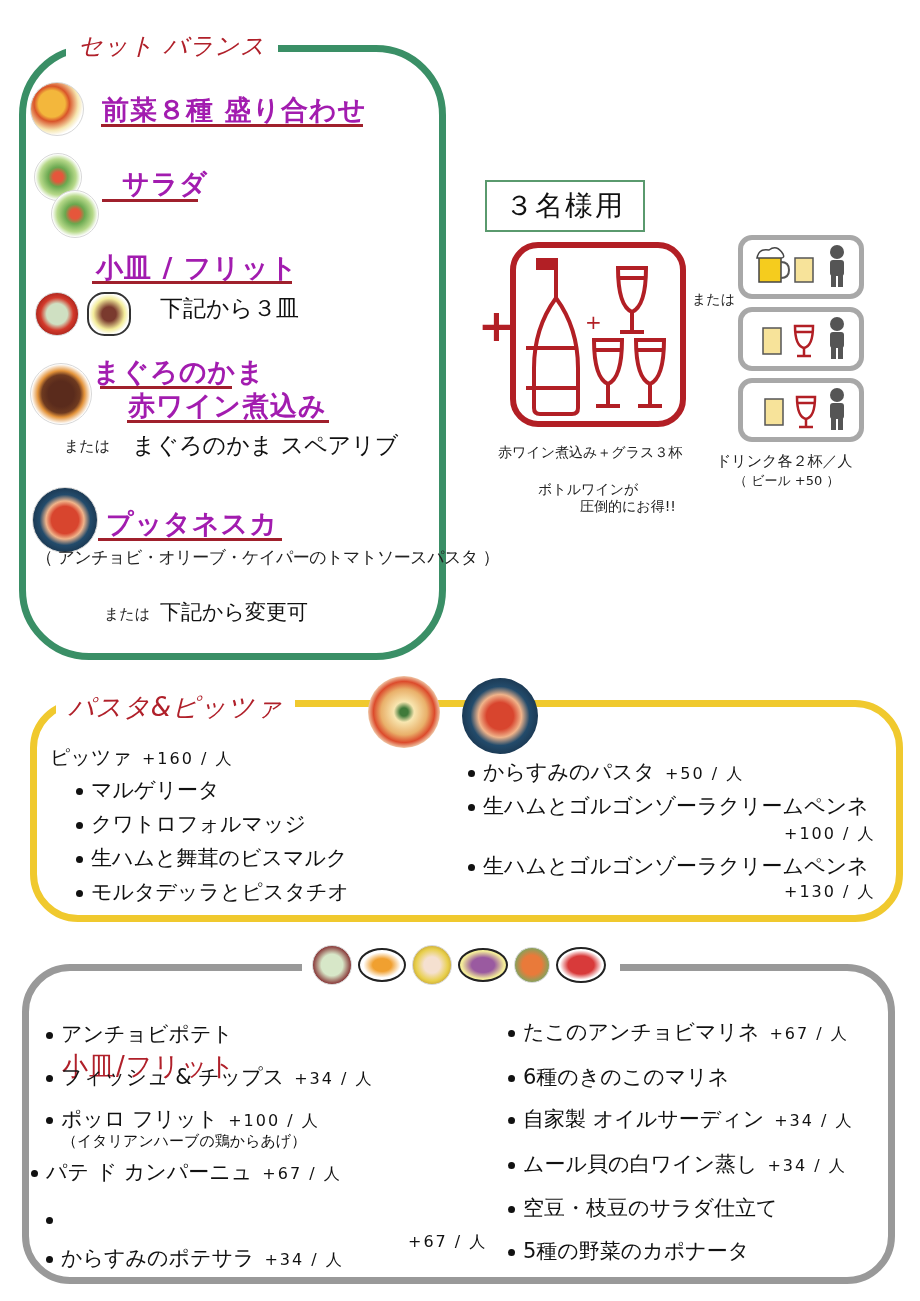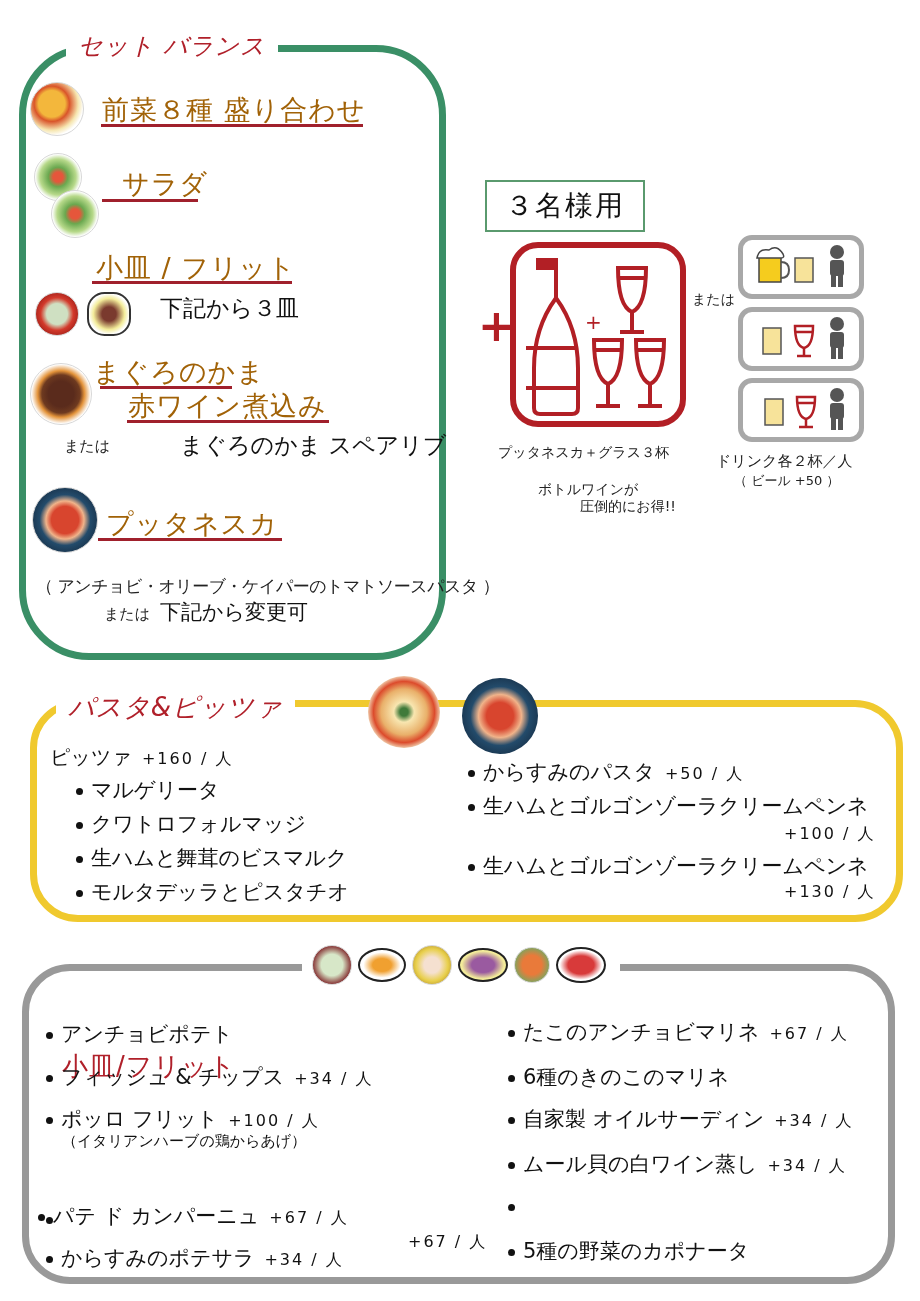--- a/index.html
+++ b/index.html
@@ -12,21 +12,21 @@
   .box-green {
     position: absolute; left: 19px; top: 45px; width: 427px; height: 615px;
     border: 7px solid #3a8f66; border-radius: 70px;
   }
   .box-title {
     position: absolute; background: #fff; padding: 0 12px;
     color: #b0202a; font-size: 24px; letter-spacing: 1px; white-space: nowrap;
     font-style: italic;
   }
   .item-head {
-    position: absolute; font-size: 27px; font-weight: normal; color: #a16207;
+    position: absolute; font-size: 27px; font-weight: bold; color: #a21caf;
     white-space: nowrap; letter-spacing: 1px;
   }
   .underline { position: absolute; height: 3px; background: #a0202c; }
   .small-note { position: absolute; font-size: 16px; color: #222; white-space: nowrap; }
   .mid-text { position: absolute; font-size: 23px; font-weight: bold; color: #111; white-space: nowrap; }
   .dish { position: absolute; border-radius: 50%; border: 1px solid #d8d8d8; overflow: hidden; }
 
   
   .persons-box {
     position: absolute; left: 485px; top: 180px; width: 160px; height: 52px;
@@ -79,26 +79,26 @@
   <div class="dish" style="left:35px; top:292px; width:44px; height:44px; background: radial-gradient(circle, #cfe0c2 0 35%, #d33a2c 55%, #a8231b 75%);"></div>
   <div class="dish" style="left:87px; top:292px; width:44px; height:44px; border-radius:40%; background: radial-gradient(ellipse, #7a3a2e 0 25%, #f3ec9a 55%, #fff 72%); border:2px solid #333;"></div>
   <div class="mid-text" style="left:160px; top:293px; font-weight:normal;">下記から３皿</div>
 
   <div class="dish" style="left:30px; top:363px; width:62px; height:62px; background: radial-gradient(circle, #5a2b1c 0 30%, #6e3a20 45%, #e3933a 55%, #fff 70%);"></div>
   <div class="item-head" style="left:93px; top:354px;">まぐろのかま</div>
   <div class="underline" style="left:100px; top:386px; width:132px;"></div>
   <div class="item-head" style="left:128px; top:388px;">赤ワイン煮込み</div>
   <div class="underline" style="left:127px; top:420px; width:202px;"></div>
   <div class="small-note" style="left:64px; top:437px; font-size:15px;">または</div>
-  <div class="mid-text" style="left:132px; top:430px; font-weight:normal;margin-left:48px;">まぐろのかま スペアリブ</div>
+  <div class="mid-text" style="left:132px; top:430px; font-weight:normal;">まぐろのかま スペアリブ</div>
 
   <div class="dish" style="left:32px; top:487px; width:66px; height:66px; background: radial-gradient(circle, #d8452e 0 30%, #f0b38a 42%, #234b6b 56%, #1c3b56 70%);"></div>
   <div class="item-head" style="left:106px; top:506px;">プッタネスカ</div>
   <div class="underline" style="left:98px; top:538px; width:184px;"></div>
-  <div class="small-note" style="left:36px; top:575px; font-size:17px; letter-spacing:-0.5px;">（ アンチョビ・オリーブ・ケイパーのトマトソースパスタ ）</div>
+  <div class="small-note" style="left:36px; top:546px; font-size:17px; letter-spacing:-0.5px;">（ アンチョビ・オリーブ・ケイパーのトマトソースパスタ ）</div>
   <div class="small-note" style="left:104px; top:605px; font-size:15px;">または</div>
   <div class="mid-text" style="left:160px; top:598px; font-size:21px; font-weight:normal;">下記から変更可</div>
 </section>
 
 <section>
   <div class="persons-box">３名様用</div>
 
   <div class="abs" style="left:478px; top:300px; color:#b21f25; font-size:44px; font-weight:bold;">+</div>
 
   <div class="wine-frame">
@@ -121,21 +121,21 @@
         <line x1="80" y1="158" x2="104" y2="158"></line>
         <path d="M120 92 h28 q0 38 -14 44 q-14 -6 -14 -44z"></path>
         <line x1="120" y1="102" x2="148" y2="102"></line>
         <line x1="134" y1="136" x2="134" y2="158"></line>
         <line x1="122" y1="158" x2="146" y2="158"></line>
       </g>
     </svg>
   </div>
   <div class="abs" style="left:585px; top:310px; color:#b21f25; font-size:20px;">+</div>
 
-  <div class="caption" style="left:498px; top:444px;">プッタネスカ＋グラス３杯</div>
+  <div class="caption" style="left:498px; top:444px;">赤ワイン煮込み＋グラス３杯</div>
   <div class="caption" style="left:538px; top:481px;">ボトルワインが</div>
   <div class="caption" style="left:580px; top:498px;">圧倒的にお得!!</div>
 
   <div class="caption" style="left:692px; top:291px;">または</div>
 
   <div class="drink-card" style="top:235px;">
     <svg width="116" height="54" viewBox="0 0 116 54">
       <g>
         <rect x="16" y="16" width="22" height="26" fill="#f5cc1e" stroke="#444" stroke-width="1.5"></rect>
         <path d="M14 18 q2 -10 12 -8 q8 -6 14 4 q2 4 -2 4 z" fill="#fff" stroke="#444" stroke-width="1.5"></path>
@@ -219,24 +219,24 @@
     <div class="dish" style="position:relative; width:40px; height:40px; background: radial-gradient(circle, #f5e0d0 0 30%, #e8cf4a 60%, #c9a93a 75%);"></div>
     <div class="dish" style="position:relative; width:50px; height:34px; border-radius:50%; border:2px solid #222; background: radial-gradient(ellipse, #9a5aa0 0 35%, #f3ec9a 65%);"></div>
     <div class="dish" style="position:relative; width:36px; height:36px; background: radial-gradient(circle, #e97a3a 0 40%, #8aa05a 70%, #5b6b3a 80%);"></div>
     <div class="dish" style="position:relative; width:50px; height:36px; border-radius:50%; border:2px solid #222; background: radial-gradient(ellipse, #d83a3a 0 40%, #fff 65%);"></div>
   </div>
 
   <div class="list-item" style="left:46px; top:1020px;"><span class="bullet"></span><span>アンチョビポテト</span></div>
   <div class="list-item" style="left:46px; top:1063px;"><span class="bullet"></span><span>フィッシュ &amp; チップス</span><span class="price">+34 / 人</span></div>
   <div class="list-item" style="left:46px; top:1105px;"><span class="bullet"></span><span>ポッロ フリット</span><span class="price">+100 / 人</span></div>
   <div class="list-item" style="left:62px; top:1132px; font-size:15px;">（イタリアンハーブの鶏からあげ）</div>
-  <div class="list-item" style="left:38px; top:1158px;margin-top:44px;"><span class="bullet"></span><span>パテ ド カンパーニュ</span><span class="price">+67 / 人</span></div>
+  <div class="list-item" style="left:31px; top:1158px;"><span class="bullet"></span><span>パテ ド カンパーニュ</span><span class="price">+67 / 人</span></div>
   <div class="list-item" style="left:46px; top:1207px;"><span class="bullet"></span></div>
   <div class="list-item" style="left:408px; top:1232px; font-size:16px; letter-spacing:2px;">+67 / 人</div>
   <div class="list-item" style="left:46px; top:1244px;"><span class="bullet"></span><span>からすみのポテサラ</span><span class="price">+34 / 人</span></div>
 
   <div class="list-item" style="left:508px; top:1018px;"><span class="bullet"></span><span>たこのアンチョビマリネ</span><span class="price">+67 / 人</span></div>
   <div class="list-item" style="left:508px; top:1063px;"><span class="bullet"></span><span>6種のきのこのマリネ</span></div>
   <div class="list-item" style="left:508px; top:1105px;"><span class="bullet"></span><span>自家製 オイルサーディン</span><span class="price">+34 / 人</span></div>
   <div class="list-item" style="left:508px; top:1150px;"><span class="bullet"></span><span>ムール貝の白ワイン蒸し</span><span class="price">+34 / 人</span></div>
-  <div class="list-item" style="left:508px; top:1194px;"><span class="bullet"></span></div>
+  <div class="list-item" style="left:508px; top:1194px;"><span class="bullet"></span><span>空豆・枝豆のサラダ仕立て</span></div>
   <div class="list-item" style="left:508px; top:1237px;"><span class="bullet"></span><span>5種の野菜のカポナータ</span></div>
 </section>
 
 </body></html>

